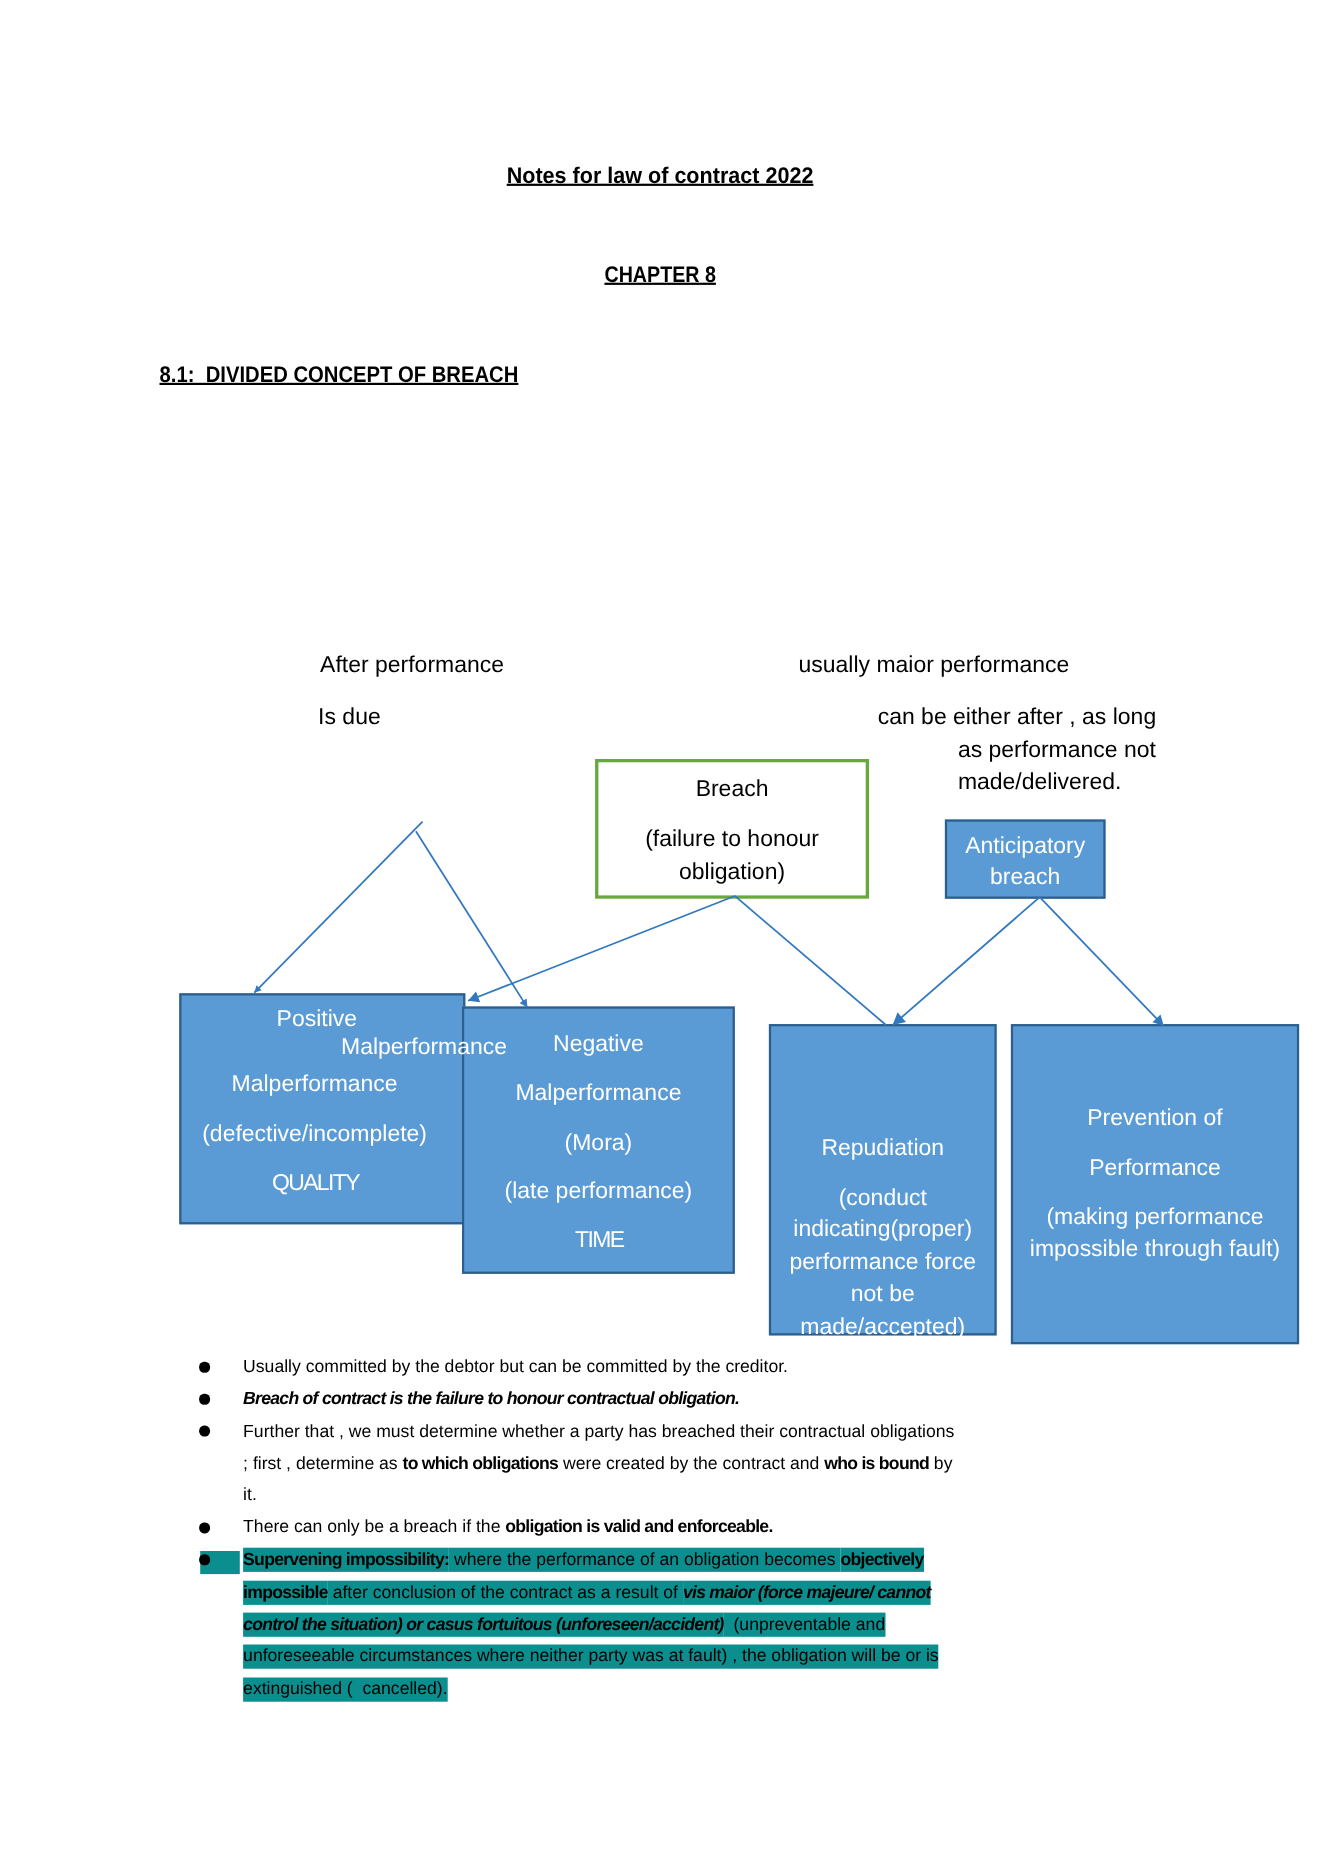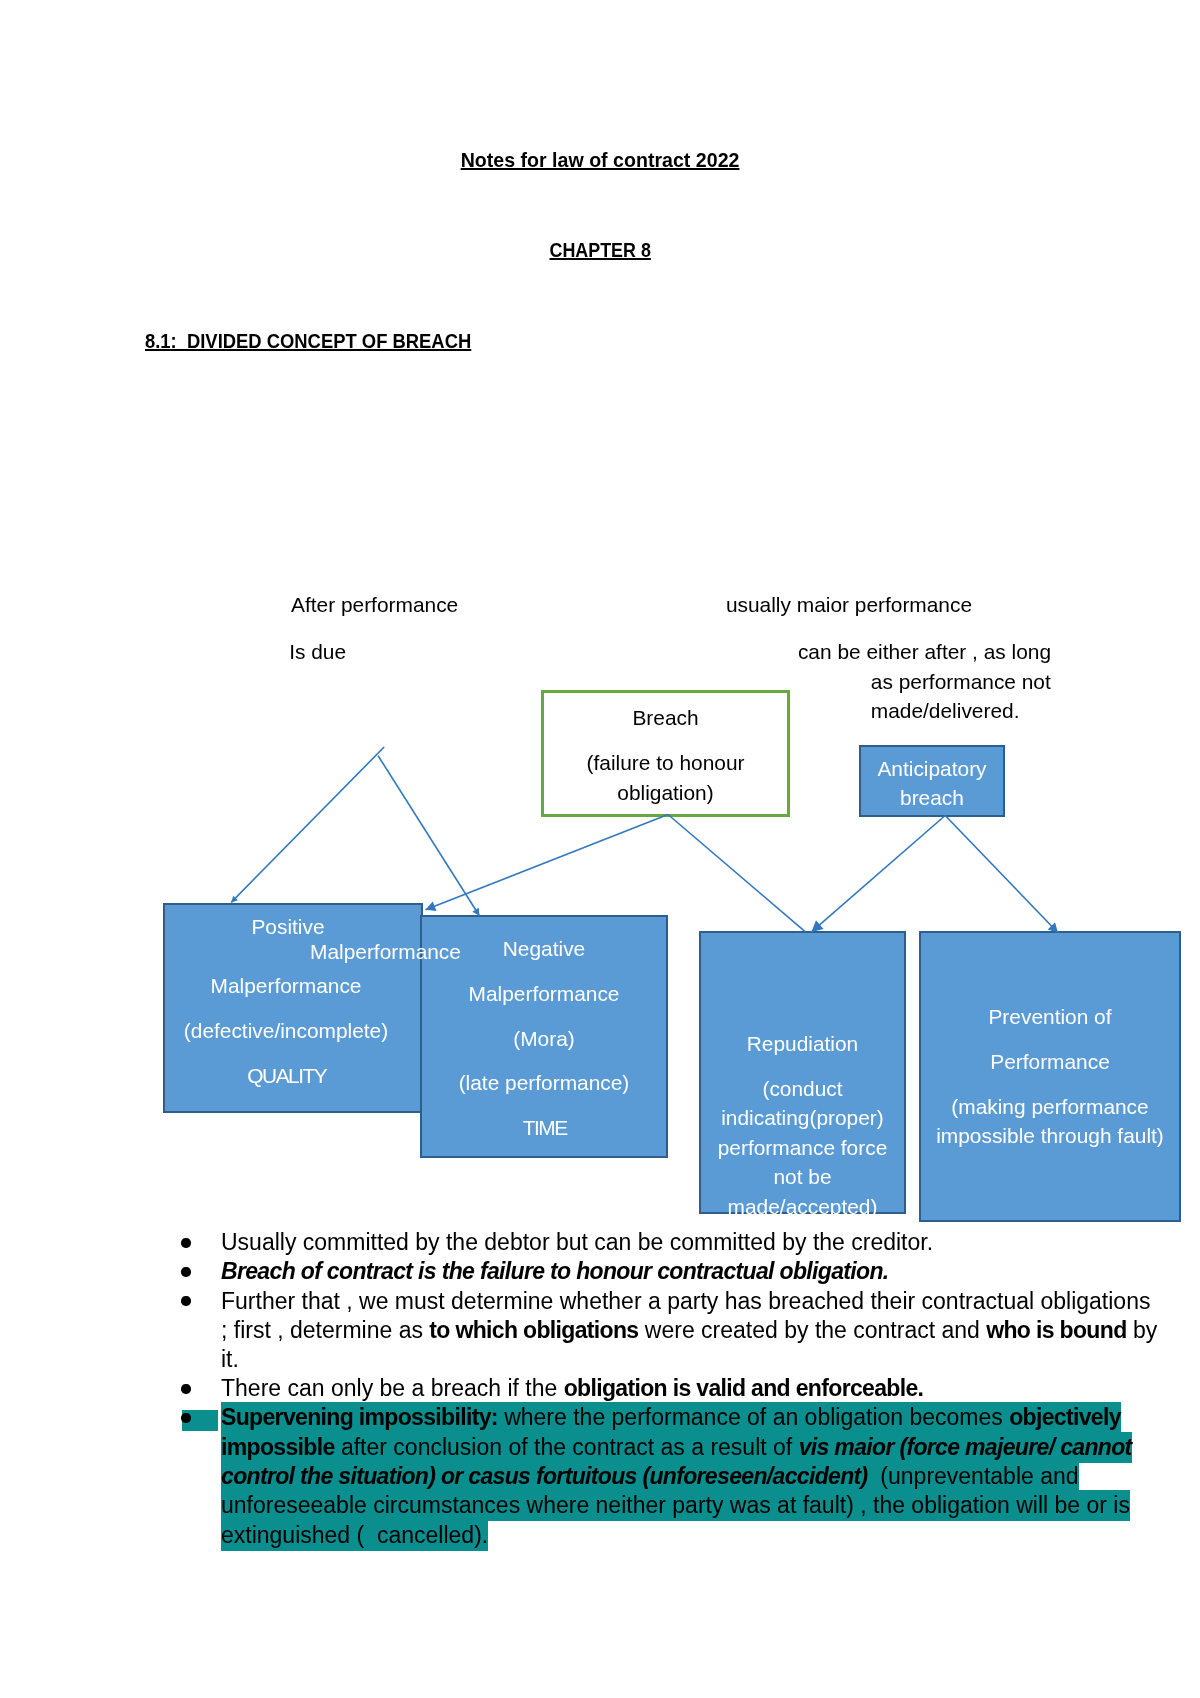--- a/index.html
+++ b/index.html
@@ -34,21 +34,21 @@
            font-size:0;}
   .boxtext span{display:block;white-space:pre;font-size:20.9px;}
   .boxtext span.gap{margin-top:15.5px;}
   .boxtext span.caps{letter-spacing:-1.5px;padding-left:1.5px;}
   .wht{color:#fff;}
   svg#connectors{position:absolute;left:0;top:0;width:1200px;height:1698px;overflow:visible;z-index:2;}
 
   
   #bullets{position:absolute;left:0px;top:1228px;width:1200px;font-size:20.54px;}
   .bul{position:relative;margin:0;line-height:29.3px;font-size:0;}
-  .bline{display:block;white-space:pre;font-size:23px;margin-left:221px;}
+  .bline{display:block;white-space:pre;font-size:16px;margin-left:221px;}
   .bdot{position:absolute;left:181px;top:0;width:12px;height:29.3px;font-size:20.54px;z-index:2;}
   .bdot::before{content:"";position:absolute;left:0.2px;top:9.6px;width:9.4px;height:10.0px;
                 border-radius:48%;background:#000;}
   .bdothl{position:absolute;left:182px;top:6.3px;width:36px;height:21px;z-index:1;}
   .hl .bline > *{padding:2.4px 0 2.6px 0;}
   b.r{font-weight:bold;letter-spacing:-0.66px;}
   .bi{font-weight:bold;font-style:italic;letter-spacing:-0.66px;text-align:right;}
   .hl{color:#000;}
 
   

